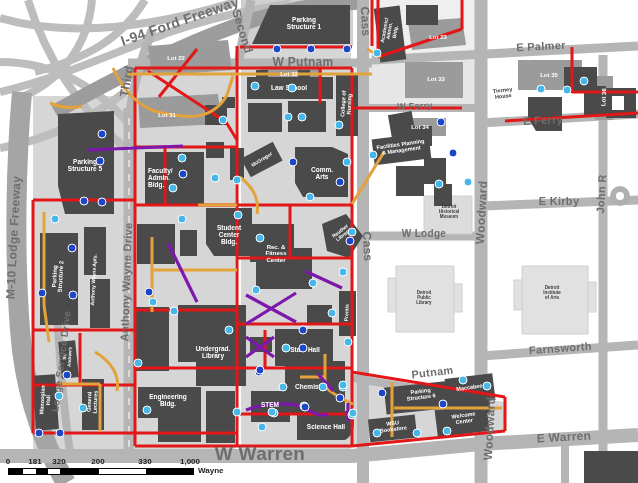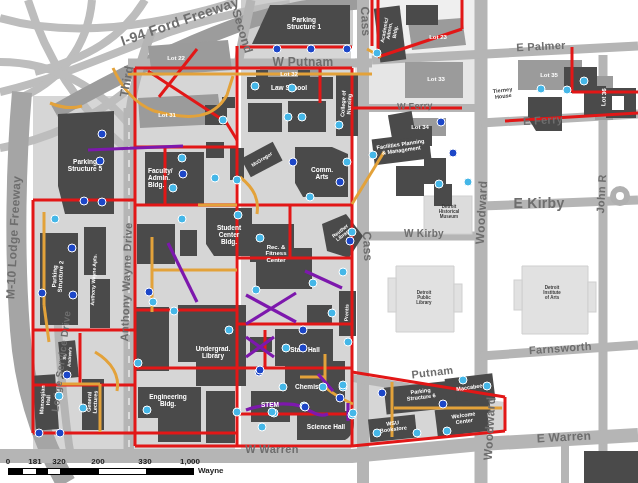--- a/index.html
+++ b/index.html
@@ -229,29 +229,29 @@
 
 <div class="lbl st" style="left:105px;top:14px;width:150px;font-size:14px;transform:rotate(-19deg);">I-94 Ford Freeway</div>
 <div class="lbl st" style="left:102px;top:75px;width:50px;font-size:12px;transform:rotate(-80deg);">Third</div>
 <div class="lbl st" style="left:217px;top:25px;width:50px;font-size:12px;transform:rotate(73deg);">Second</div>
 <div class="lbl st" style="left:340px;top:15px;width:50px;font-size:12px;transform:rotate(87deg);">Cass</div>
 <div class="lbl st" style="left:342px;top:240px;width:50px;font-size:12px;transform:rotate(87deg);">Cass</div>
 <div class="lbl st" style="left:268px;top:56px;width:70px;font-size:12px;">W Putnam</div>
 <div class="lbl st" style="left:505px;top:41px;width:72px;font-size:11px;transform:rotate(-3deg);">E Palmer</div>
 <div class="lbl st" style="left:392px;top:102px;width:46px;font-size:9px;transform:rotate(-2deg);">W Ferry</div>
 <div class="lbl st" style="left:508px;top:115px;width:70px;font-size:11px;transform:rotate(-3deg);">E Ferry</div>
-<div class="lbl st" style="left:508px;top:196px;width:62px;font-size:14px;">E Kirby</div>
-<div class="lbl st" style="left:398px;top:229px;width:52px;font-size:10px;">W Kirby</div>
+<div class="lbl st" style="left:528px;top:196px;width:62px;font-size:11px;">E Kirby</div>
+<div class="lbl st" style="left:398px;top:229px;width:52px;font-size:10px;">W Lodge</div>
 <div class="lbl st" style="left:572px;top:188px;width:60px;font-size:11px;transform:rotate(-87deg);">John R</div>
 <div class="lbl st" style="left:442px;top:206px;width:80px;font-size:12px;transform:rotate(-87deg);">Woodward</div>
 <div class="lbl st" style="left:450px;top:422px;width:80px;font-size:12px;transform:rotate(-87deg);">Woodward</div>
 <div class="lbl st" style="left:518px;top:343px;width:85px;font-size:11px;transform:rotate(-4deg);">Farnsworth</div>
 <div class="lbl st" style="left:405px;top:367px;width:55px;font-size:11px;transform:rotate(-7deg);">Putnam</div>
 <div class="lbl st" style="left:528px;top:431px;width:72px;font-size:12px;transform:rotate(-3deg);">E Warren</div>
-<div class="lbl st" style="left:212px;top:444px;width:120px;font-size:11px;">W Warren</div>
+<div class="lbl st" style="left:200px;top:444px;width:120px;font-size:19px;">W Warren</div>
 <div class="lbl st" style="left:-56px;top:231px;width:140px;font-size:12px;transform:rotate(-87deg);">M-10 Lodge Freeway</div>
 <div class="lbl st" style="left:-13px;top:356px;width:150px;font-size:10px;transform:rotate(-83deg);">Lodge Service Drive</div>
 <div class="lbl st" style="left:52px;top:276px;width:150px;font-size:11px;transform:rotate(-88deg);">Anthony Wayne Drive</div>
 
 <div class="lbl bl" style="left:274px;top:16px;width:60px;font-size:6.5px;">Parking
 Structure 1</div>
 <div class="lbl bl" style="left:55px;top:158px;width:60px;font-size:6.5px;">Parking
 Structure 5</div>
 <div class="lbl bl" style="left:28px;top:270px;width:60px;font-size:6px;transform:rotate(-87deg);">Parking
 Structure 2</div>

